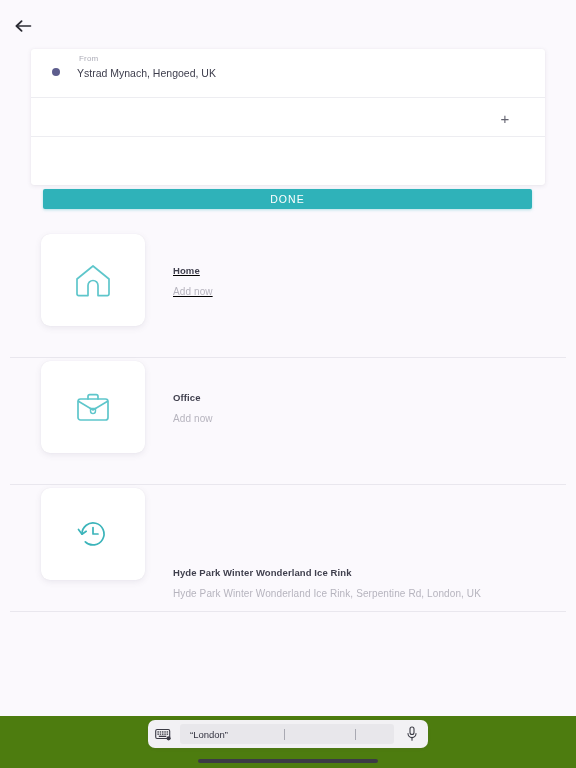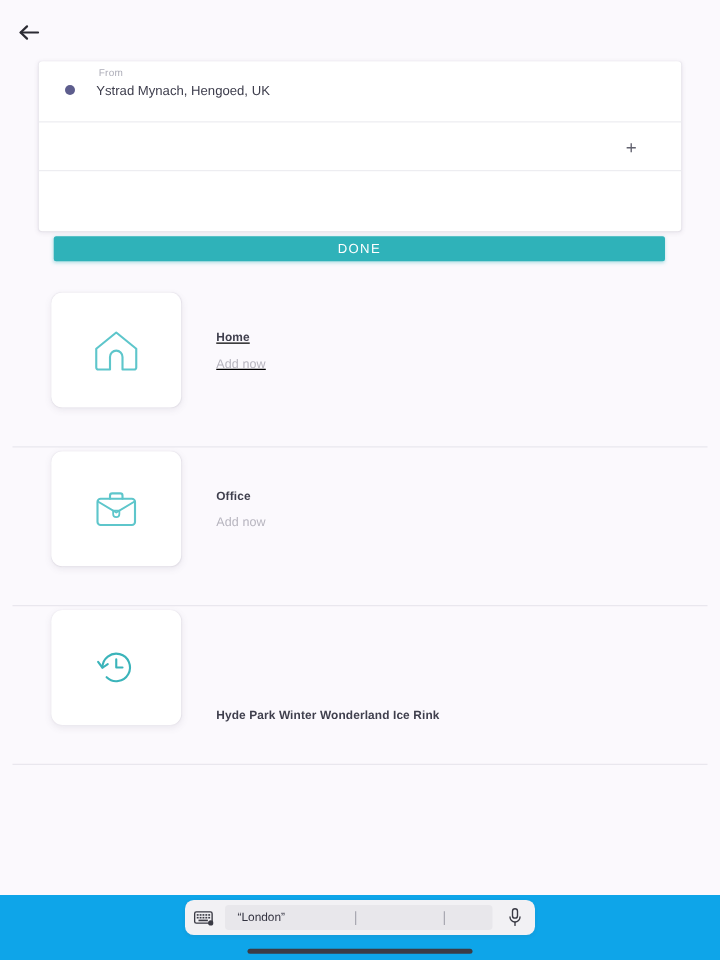--- a/index.html
+++ b/index.html
@@ -108,21 +108,21 @@
 
   
   .list-item.history .item-text { top: 46px; margin-top: 36px; }
   .list-item.airport .item-text { top: 41px; }
   .list-item.home .item-text    { top: 34px; text-decoration: underline; }
   .list-item.office .item-text  { top: 34px; }
 
   
   .bottom-area {
     position: absolute; left: 0; bottom: 0; width: 576px; height: 52px;
-    background: #0ea5e9;
+    background: #4d7c0f;
   }
   .voice-bar {
     position: absolute; left: 148px; top: 4px;
     width: 280px; height: 28px;
     background: #f2f1f4; border-radius: 7px;
     display: flex; align-items: center;
     box-shadow: 0 1px 3px rgba(80,70,100,0.10);
   }
   .kbd-icon { width: 30px; display: flex; align-items: center; justify-content: center; cursor: pointer; }
   .sugg-track {
@@ -209,20 +209,21 @@
     <div class="list-item history">
       <div class="tile">
         <svg width="40" height="38" viewBox="0 0 40 38">
           <path d="M9 19 a11 11 0 1 1 3.3 7.8" fill="none" stroke="#3bb4ba" stroke-width="1.7" stroke-linecap="round"></path>
           <path d="M5.5 14.5 L9 19.2 L13.2 16.3" fill="none" stroke="#3bb4ba" stroke-width="1.7" stroke-linecap="round" stroke-linejoin="round"></path>
           <path d="M20 12.5 V19 h5" fill="none" stroke="#3bb4ba" stroke-width="1.7" stroke-linecap="round" stroke-linejoin="round"></path>
         </svg>
       </div>
       <div class="item-text">
         <div class="item-title">Hyde Park Winter Wonderland Ice Rink</div>
+        <div class="item-sub">Hyde Park Winter Wonderland Ice Rink, Serpentine Rd, London, UK</div>
       </div>
       <div class="divider"></div>
     </div>
 
   </div>
 
   <div class="bottom-area">
     <div class="voice-bar">
       <div class="kbd-icon">
         <svg width="16" height="13" viewBox="0 0 16 13">

